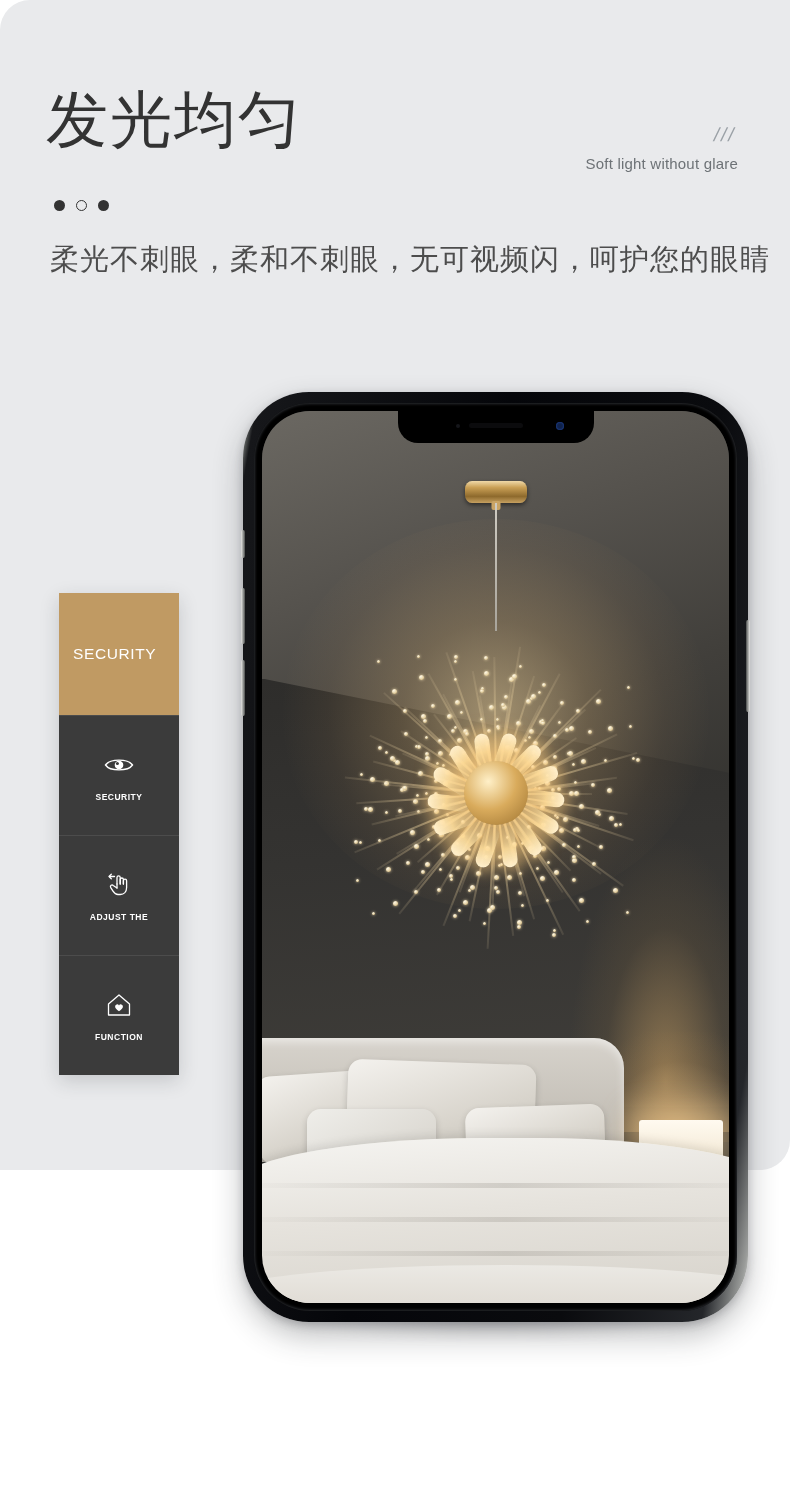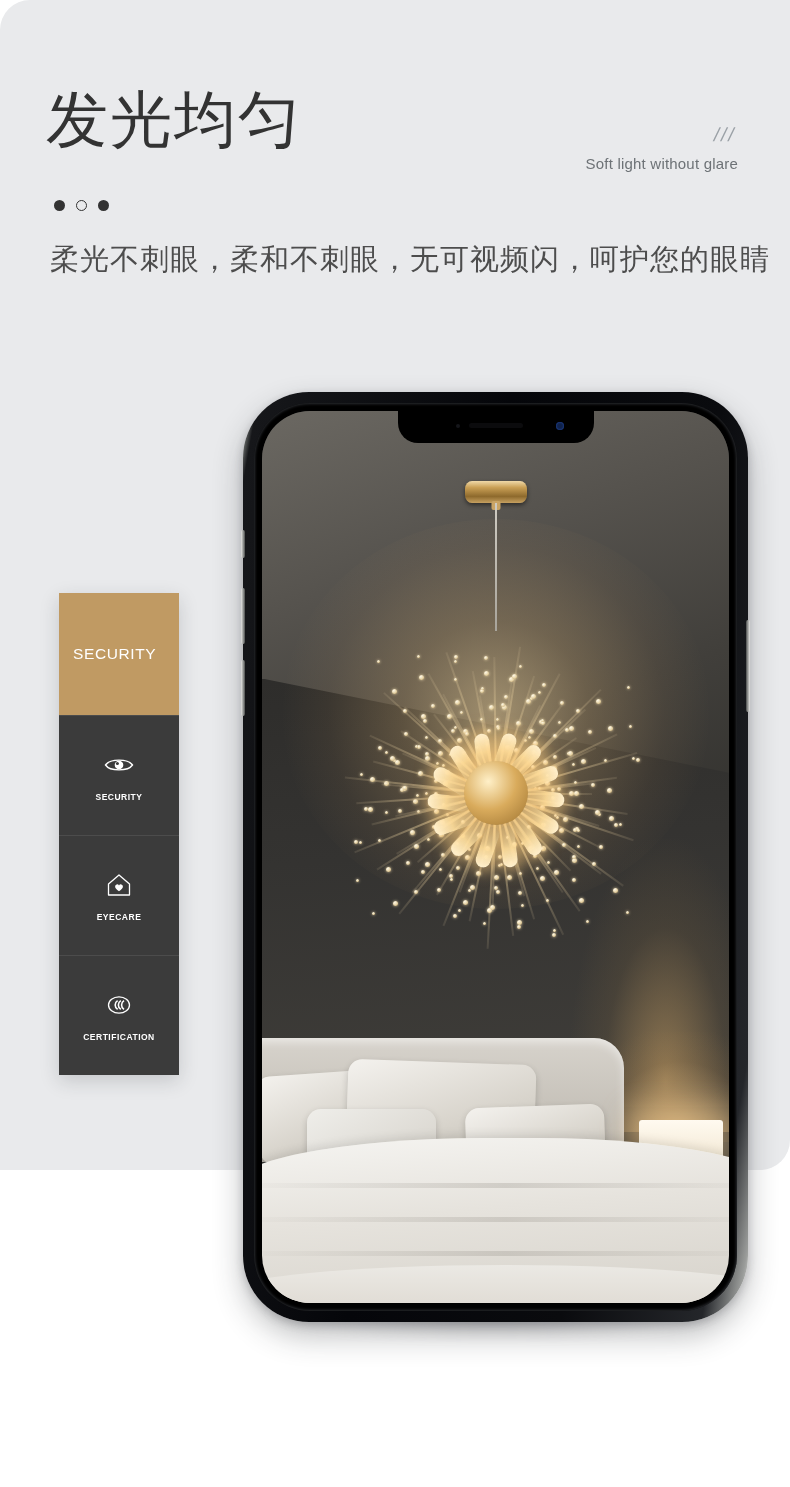--- a/index.html
+++ b/index.html
@@ -578,38 +578,40 @@
       <span class="sb-icon">
         <svg width="30" height="18" viewBox="0 0 30 18" fill="none" stroke="#fff" stroke-width="1.4">
           <path d="M1.5 9 C6 2.5, 24 2.5, 28.5 9 C24 15.5, 6 15.5, 1.5 9 Z"></path>
           <circle cx="15" cy="9" r="4.3" fill="#fff" stroke="none"></circle>
           <circle cx="13.4" cy="7.4" r="1.5" fill="#3b3b3b" stroke="none"></circle>
         </svg>
       </span>
       <span class="sb-label">SECURITY</span>
     </div>
 
+    <div class="sb-item">
+      <span class="sb-icon">
+        <svg width="28" height="28" viewBox="0 0 28 28" fill="none" stroke="#fff" stroke-width="1.3" stroke-linecap="round" stroke-linejoin="round">
+          <path d="M12 13 V6.5 a1.6 1.6 0 0 1 3.2 0 V13"></path>
+          <path d="M15.2 13 V8.6 a1.6 1.6 0 0 1 3.2 0 V13"></path>
+          <path d="M18.4 13 v-3.2 a1.6 1.6 0 0 1 3.2 0 V16.5 c0 4.2-2.6 7-6.4 7 h-2.2 c-2.4 0-3.6-1.2-5-3.4 l-2.4-3.8 a1.6 1.6 0 0 1 2.6-1.8 L12 17"></path>
+          <path d="M12 13 V17"></path>
+          <path d="M9.5 5.5 h-5"></path>
+          <path d="M6.3 3.2 L4 5.5 L6.3 7.8"></path>
+        </svg>
+      </span>
+      <span class="sb-label">ADJUST THE</span>
+    </div>
 
 
     <div class="sb-item">
       <span class="sb-icon">
         <svg width="28" height="26" viewBox="0 0 28 26" fill="none" stroke="#fff" stroke-width="1.3" stroke-linejoin="round">
           <path d="M3.5 12 L14 3 L24.5 12 V23 H3.5 Z"></path>
           <path d="M14 19.3 c-2.6-2-3.9-3.2-3.9-4.8 a2.1 2.1 0 0 1 3.9-1.1 a2.1 2.1 0 0 1 3.9 1.1 c0 1.6-1.3 2.8-3.9 4.8 Z" fill="#fff" stroke="none"></path>
         </svg>
       </span>
-      <span class="sb-label">EYECARE</span>
+      <span class="sb-label">FUNCTION</span>
     </div>
 
-    <div class="sb-item">
-      <span class="sb-icon">
-        <svg width="30" height="24" viewBox="0 0 30 24" fill="none" stroke="#fff" stroke-width="1.3">
-          <ellipse cx="15" cy="12" rx="10.5" ry="8.2"></ellipse>
-          <path d="M13.6 7.6 a5.2 5.2 0 0 0 0 8.8" stroke-width="1.6"></path>
-          <path d="M16.8 7.6 a5.2 5.2 0 0 0 0 8.8" stroke-width="1.6"></path>
-          <path d="M20 7.6 a5.2 5.2 0 0 0 0 8.8" stroke-width="1.6"></path>
-        </svg>
-      </span>
-      <span class="sb-label">CERTIFICATION</span>
-    </div>
   </div>
 
 </div>
 
 </body></html>

